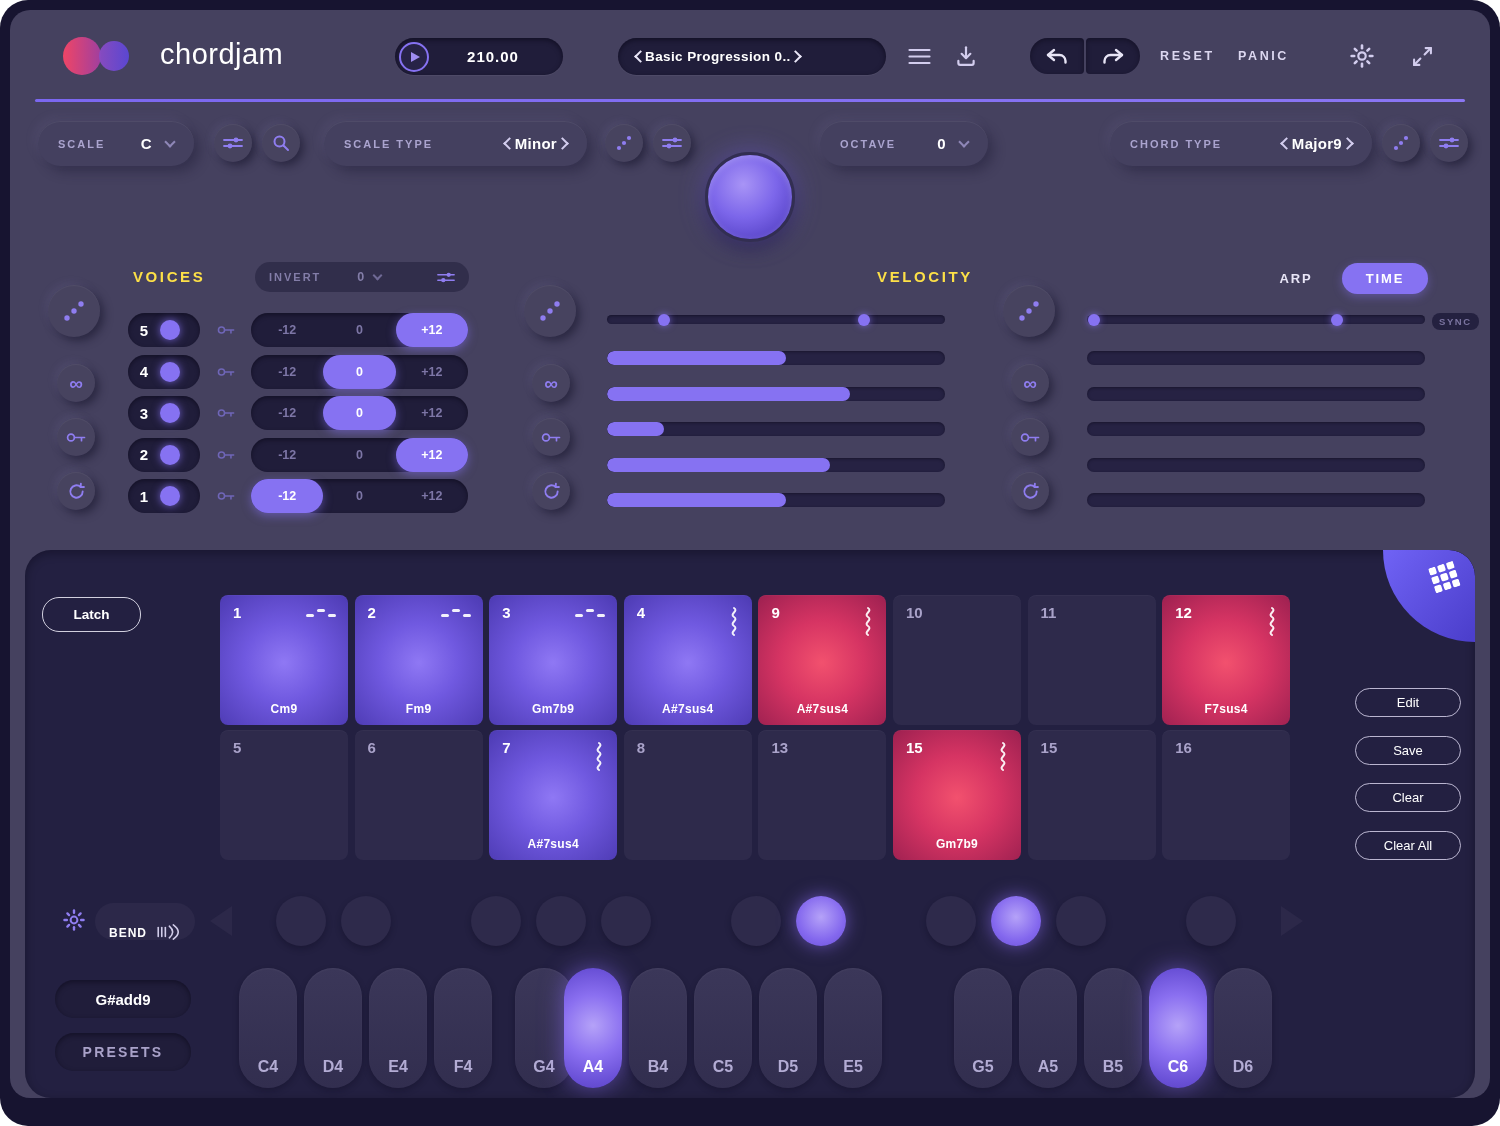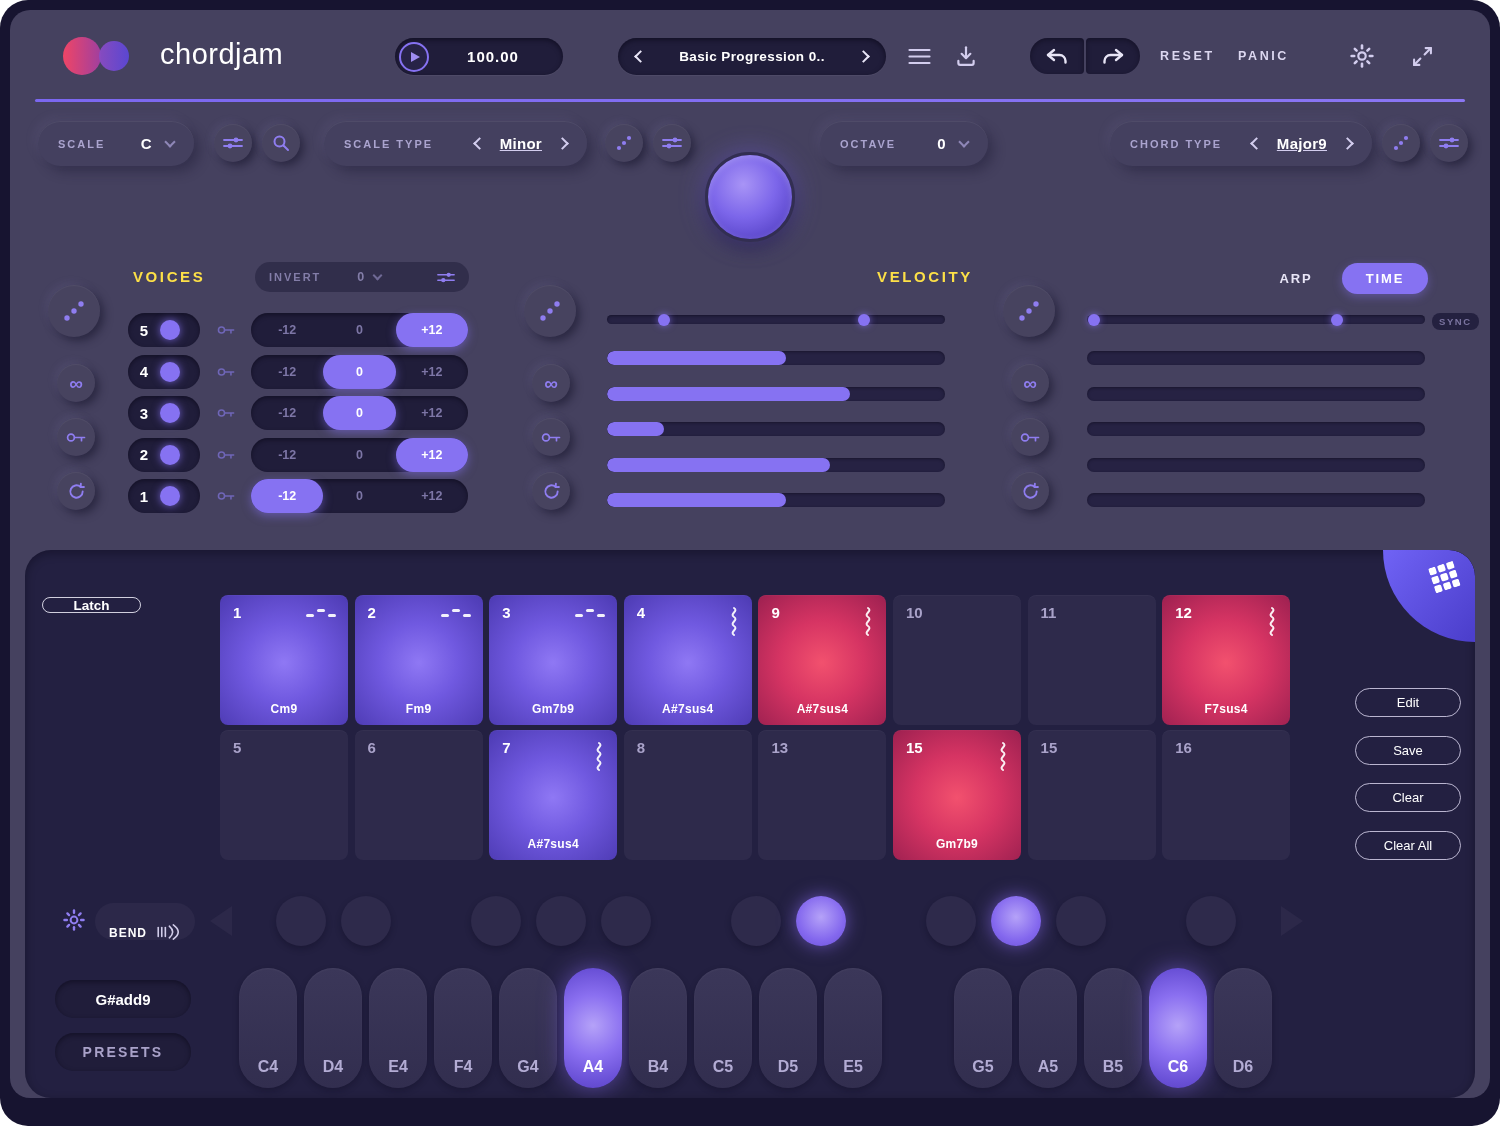--- a/index.html
+++ b/index.html
@@ -16,21 +16,21 @@
 
   .dark-pill { position:absolute; background:#201d3a; border-radius:19px; display:flex; align-items:center;
     box-shadow: inset 0 2px 5px rgba(8,6,20,.55), 0 1px 0 rgba(255,255,255,.05); }
   .transport { padding:0 6px 0 4px; }
   .play-btn { width:30px; height:30px; border-radius:50%; border:2px solid #8672f2; background:#272347;
     display:flex; align-items:center; justify-content:center; }
   .play-tri { width:0; height:0; border-top:5.5px solid transparent; border-bottom:5.5px solid transparent;
     border-left:9px solid #9f8df2; margin-left:3px; }
   .tempo { flex:1; text-align:center; color:#fff; font-size:15px; font-weight:bold; letter-spacing:1px; }
 
-  .preset { justify-content:space-between; padding:0 18px; color:#e9e6f7; }
+  .preset { padding:0 18px; color:#e9e6f7; }
   .preset-name { font-size:13.5px; font-weight:bold; letter-spacing:.4px; color:#fff; }
 
   .chev { width:9px; height:9px; border-left:2.5px solid currentColor; border-bottom:2.5px solid currentColor; display:inline-block; }
   .chev.left { transform:rotate(45deg); }
   .chev.right { transform:rotate(-135deg); }
   .chev-down { width:8px; height:8px; border-left:2px solid #8f87b8; border-bottom:2px solid #8f87b8;
     transform:rotate(-45deg); display:inline-block; margin-top:-4px; }
 
   .icon-btn { position:absolute; color:#d3cdee; display:flex; align-items:center; justify-content:center; }
   .undo-redo { position:absolute; display:flex; gap:2px; }
@@ -42,21 +42,21 @@
 
   .accent-line { position:absolute; left:25px; top:89px; width:1430px; height:3px; border-radius:2px;
     background:linear-gradient(90deg,#7b67f0,#8a76f4); }
 
   
   .ctl-pill { position:absolute; height:45px; border-radius:23px; background:#44405f; display:flex; align-items:center;
     padding:0 20px; gap:14px;
     box-shadow: 6px 6px 12px rgba(22,19,45,.35), -4px -4px 10px rgba(128,120,172,.13), inset 0 1px 0 rgba(255,255,255,.06); }
   .ctl-label { font-size:11px; font-weight:bold; letter-spacing:2px; color:#aba4cf; }
   .ctl-value { font-size:15px; font-weight:bold; color:#ffffff; letter-spacing:.3px; }
-  .ctl-group { margin-left:auto; display:flex; align-items:center; gap:16px; color:#d3cdee;text-decoration:underline; }
+  .ctl-group { margin-left:auto; display:flex; align-items:center; gap:1px; color:#d3cdee; }
   .ml-auto { margin-left:auto; }
 
   .circle-btn { position:absolute; width:38px; height:38px; border-radius:50%; background:#47435f; color:#8f7df0;
     display:flex; align-items:center; justify-content:center;
     box-shadow: 4px 4px 9px rgba(18,15,38,.5), -3px -3px 7px rgba(130,122,175,.16), inset 0 1px 1px rgba(255,255,255,.06); }
   .circle-btn.lg { width:52px; height:52px; }
   .inf { font-size:19px; font-weight:bold; line-height:1; }
 
   .knob { position:absolute; left:695px; top:142px; width:90px; height:90px; border-radius:50%;
     background: radial-gradient(circle at 42% 35%, #a894f6 0%, #7c66ea 45%, #5b47cb 78%, #4e3cb6 100%);
@@ -105,21 +105,21 @@
   .sync-badge { position:absolute; left:1422px; top:303px; font-size:9.5px; font-weight:bold; letter-spacing:1.6px;
     color:#7b74a0; background:#242140; padding:3px 7px; border-radius:8px; }
 
   
   .pads-panel { position:absolute; left:15px; top:540px; width:1450px; height:548px; background:#232041;
     border-radius:26px; overflow:hidden; box-shadow: inset 0 3px 10px rgba(5,4,15,.35); }
   .corner-wedge { position:absolute; right:0; top:0; width:92px; height:92px;
     background:linear-gradient(130deg,#6e61f3 5%,#4c3fcc 95%); border-bottom-left-radius:100%; border-top-right-radius:26px; }
   .grid-ic { position:absolute; right:17px; top:14px; transform:rotate(-18deg); display:block; }
 
-  .latch-btn { position:absolute; left:17px; top:47px; width:99px; height:16px; border-radius:17px;
+  .latch-btn { position:absolute; left:17px; top:47px; width:99px; height:35px; border-radius:17px;
     border:1.6px solid rgba(240,238,250,.85); color:#fff; font-size:13.5px; font-weight:600; }
 
   .pads-grid { position:absolute; left:195px; top:45px; display:grid; grid-template-columns:repeat(8,128px);
     grid-auto-rows:130px; gap:5px 6.6px; }
   .pad { position:relative; border-radius:8px; background:#2e2a4b; box-shadow: inset 0 1px 0 rgba(255,255,255,.03); }
   .pad.active-purple { background:radial-gradient(circle at 50% 52%, #8f78f4 0%, #7059e0 42%, #4c3ab2 100%); }
   .pad.active-red    { background:radial-gradient(circle at 50% 52%, #f2516e 0%, #d63463 45%, #9c2050 100%); }
   .pad-num { position:absolute; top:9px; left:13px; font-size:15px; font-weight:bold; color:#a9a2c9; }
   .pad.active-purple .pad-num, .pad.active-red .pad-num { color:#fff; }
   .pad-icon { position:absolute; top:11px; right:12px; display:flex; }
@@ -179,21 +179,21 @@
       <circle cx="27" cy="26" r="19" fill="url(#lgL)"></circle>
       <circle cx="59" cy="26" r="15" fill="url(#lgR)" opacity="0.96"></circle>
     </svg>
   </div>
   <div class="app-title">chordjam</div>
 
   <div class="dark-pill transport" style="left:385px;top:28px;width:168px;height:37px;">
     <button class="play-btn">
       <span class="play-tri"></span>
     </button>
-    <span class="tempo">100.00</span>
+    <span class="tempo">210.00</span>
   </div>
 
   <div class="dark-pill preset" style="left:608px;top:28px;width:268px;height:37px;">
     <button><span class="chev left"></span></button>
     <span class="preset-name">Basic Progression 0..</span>
     <button><span class="chev right"></span></button>
   </div>
 
   <button class="icon-btn" style="left:898px;top:38px;">
     <svg width="23" height="17" viewBox="0 0 23 17">
@@ -759,21 +759,21 @@
           </div>
           <div class="wkey" style="left: 279px;">
             <span class="klabel">D4</span>
           </div>
           <div class="wkey" style="left: 344px;">
             <span class="klabel">E4</span>
           </div>
           <div class="wkey" style="left: 409px;">
             <span class="klabel">F4</span>
           </div>
-          <div class="wkey" style="left: 474px;">
+          <div class="wkey" style="left: 490px;">
             <span class="klabel">G4</span>
           </div>
           <div class="wkey lit" style="left: 539px;">
             <span class="klabel">A4</span>
           </div>
           <div class="wkey" style="left: 604px;">
             <span class="klabel">B4</span>
           </div>
           <div class="wkey" style="left: 669px;">
             <span class="klabel">C5</span>

